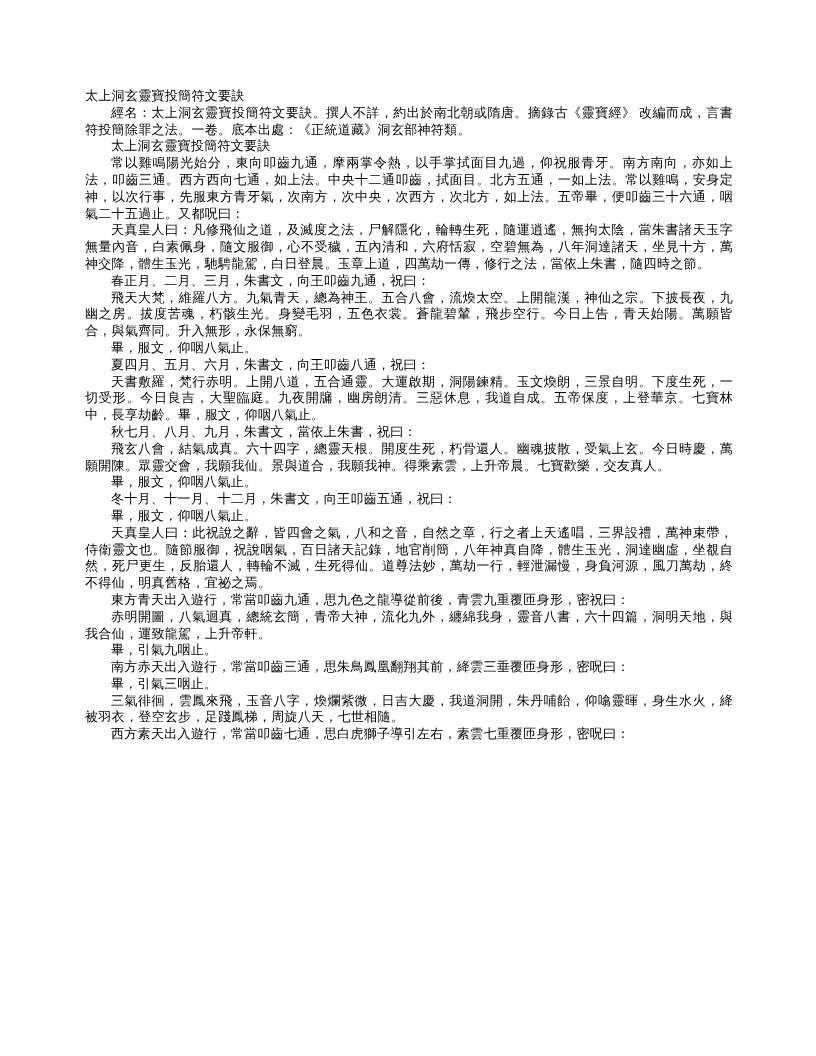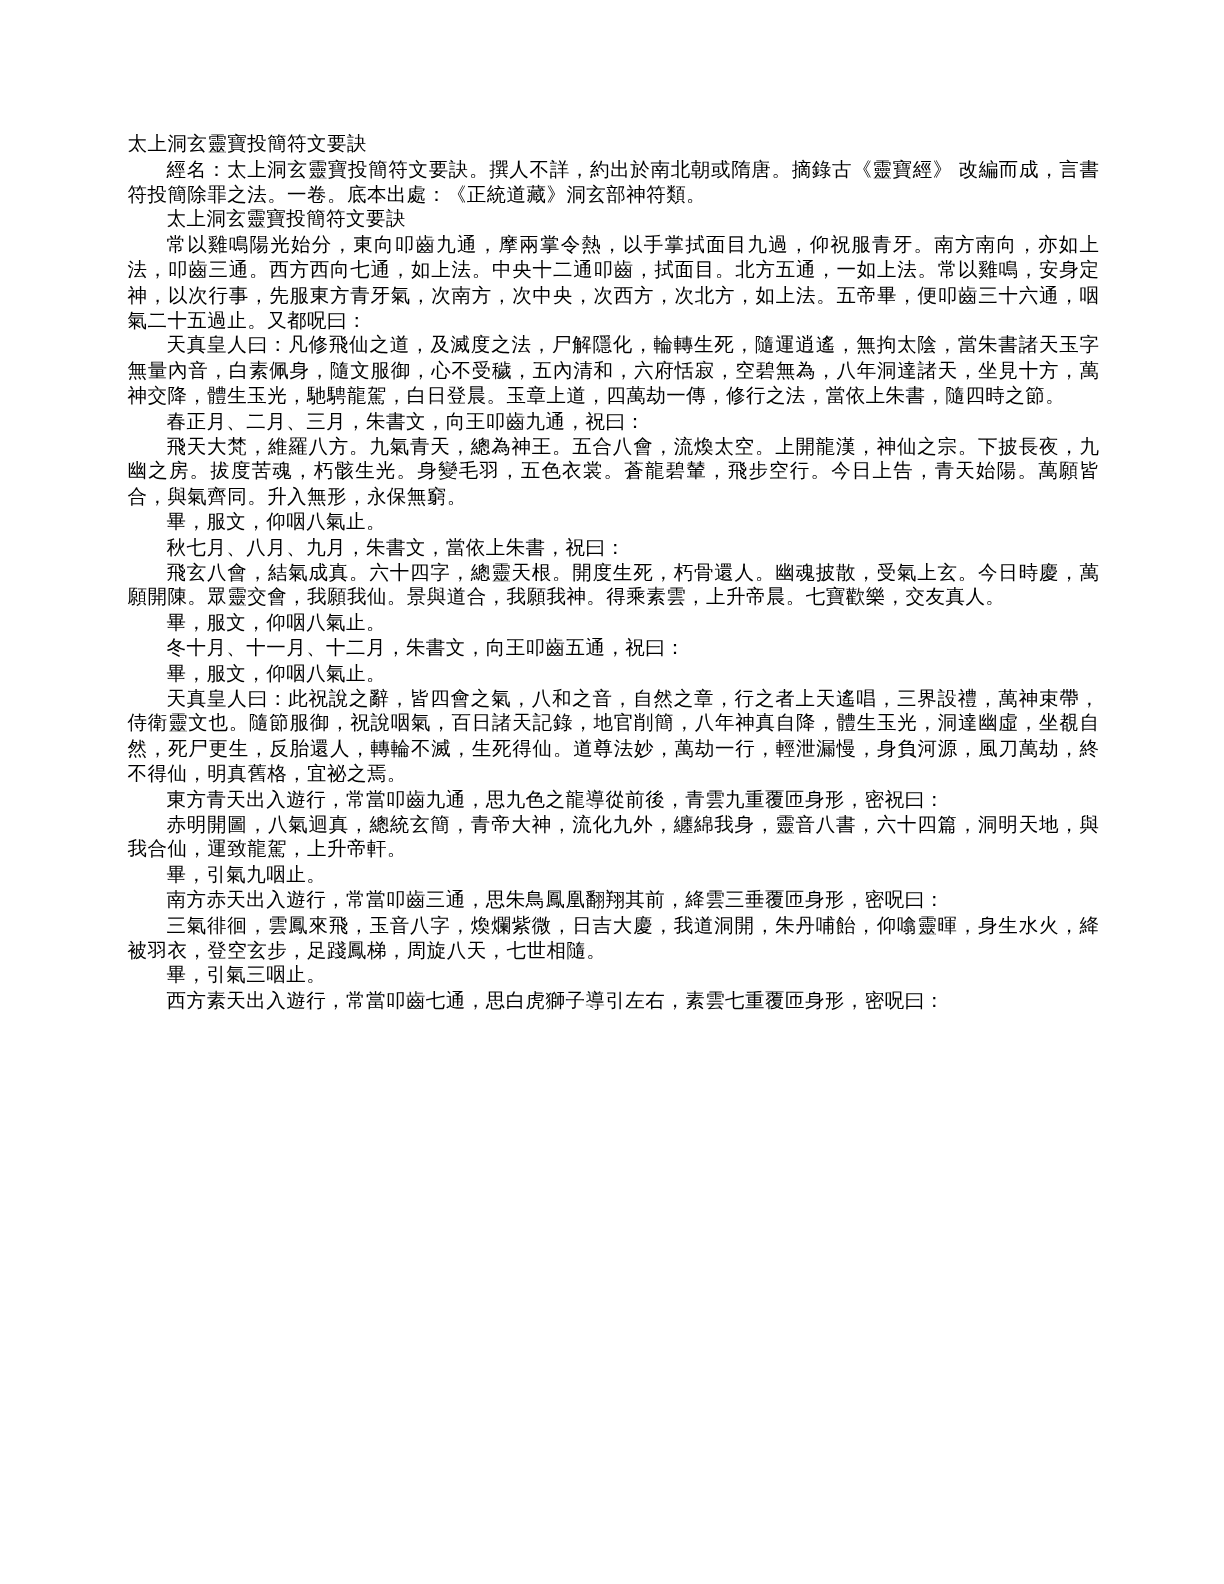--- a/index.html
+++ b/index.html
@@ -44,27 +44,29 @@
 <div class="page">
   <div class="textblock">
       <p class="para">太上洞玄靈寶投簡符文要訣</p>
       <p class="para indent">經名：太上洞玄靈寶投簡符文要訣。撰人不詳，約出於南北朝或隋唐。摘錄古《靈寶經》 改編而成，言書符投簡除罪之法。一卷。底本出處：《正統道藏》洞玄部神符類。</p>
       <p class="para indent">太上洞玄靈寶投簡符文要訣</p>
       <p class="para indent">常以雞鳴陽光始分，東向叩齒九通，摩兩掌令熱，以手掌拭面目九過，仰祝服青牙。南方南向，亦如上法，叩齒三通。西方西向七通，如上法。中央十二通叩齒，拭面目。北方五通，一如上法。常以雞鳴，安身定神，以次行事，先服東方青牙氣，次南方，次中央，次西方，次北方，如上法。五帝畢，便叩齒三十六通，咽氣二十五過止。又都呪曰：</p>
       <p class="para indent">天真皇人曰：凡修飛仙之道，及滅度之法，尸解隱化，輪轉生死，隨運逍遙，無拘太陰，當朱書諸天玉字無量內音，白素佩身，隨文服御，心不受穢，五內清和，六府恬寂，空碧無為，八年洞達諸天，坐見十方，萬神交降，體生玉光，馳騁龍駕，白日登晨。玉章上道，四萬劫一傳，修行之法，當依上朱書，隨四時之節。</p>
       <p class="para indent">春正月、二月、三月，朱書文，向王叩齒九通，祝曰：</p>
       <p class="para indent">飛天大梵，維羅八方。九氣青天，總為神王。五合八會，流煥太空。上開龍漢，神仙之宗。下披長夜，九幽之房。拔度苦魂，朽骸生光。身變毛羽，五色衣裳。蒼龍碧輦，飛步空行。今日上告，青天始陽。萬願皆合，與氣齊同。升入無形，永保無窮。</p>
       <p class="para indent">畢，服文，仰咽八氣止。</p>
+      <p class="para indent">夏四月、五月、六月，朱書文，向王叩齒八通，祝曰：</p>
+      <p class="para indent">天書敷羅，梵行赤明。上開八道，五合通靈。大運啟期，洞陽鍊精。玉文煥朗，三景自明。下度生死，一切受形。今日良吉，大聖臨庭。九夜開牖，幽房朗清。三惡休息，我道自成。五帝保度，上登華京。七寶林中，長享劫齡。畢，服文，仰咽八氣止。</p>
       <p class="para indent">秋七月、八月、九月，朱書文，當依上朱書，祝曰：</p>
       <p class="para indent">飛玄八會，結氣成真。六十四字，總靈天根。開度生死，朽骨還人。幽魂披散，受氣上玄。今日時慶，萬願開陳。眾靈交會，我願我仙。景與道合，我願我神。得乘素雲，上升帝晨。七寶歡樂，交友真人。</p>
       <p class="para indent">畢，服文，仰咽八氣止。</p>
       <p class="para indent">冬十月、十一月、十二月，朱書文，向王叩齒五通，祝曰：</p>
       <p class="para indent">畢，服文，仰咽八氣止。</p>
       <p class="para indent">天真皇人曰：此祝說之辭，皆四會之氣，八和之音，自然之章，行之者上天遙唱，三界設禮，萬神束帶，侍衛靈文也。隨節服御，祝說咽氣，百日諸天記錄，地官削簡，八年神真自降，體生玉光，洞達幽虛，坐覩自然，死尸更生，反胎還人，轉輪不滅，生死得仙。道尊法妙，萬劫一行，輕泄漏慢，身負河源，風刀萬劫，終不得仙，明真舊格，宜祕之焉。</p>
       <p class="para indent">東方青天出入遊行，常當叩齒九通，思九色之龍導從前後，青雲九重覆匝身形，密祝曰：</p>
       <p class="para indent">赤明開圖，八氣迴真，總統玄簡，青帝大神，流化九外，纏綿我身，靈音八書，六十四篇，洞明天地，與我合仙，運致龍駕，上升帝軒。</p>
       <p class="para indent">畢，引氣九咽止。</p>
       <p class="para indent">南方赤天出入遊行，常當叩齒三通，思朱鳥鳳凰翻翔其前，絳雲三垂覆匝身形，密呪曰：</p>
+      <p class="para indent">畢，引氣三咽止。</p>
       <p class="para indent">三氣徘徊，雲鳳來飛，玉音八字，煥爛紫微，日吉大慶，我道洞開，朱丹哺飴，仰噏靈暉，身生水火，絳被羽衣，登空玄步，足踐鳳梯，周旋八天，七世相隨。</p>
-      <p class="para indent">畢，引氣三咽止。</p>
       <p class="para indent">西方素天出入遊行，常當叩齒七通，思白虎獅子導引左右，素雲七重覆匝身形，密呪曰：</p>
     </div>
 </div>
 
 </body></html>

